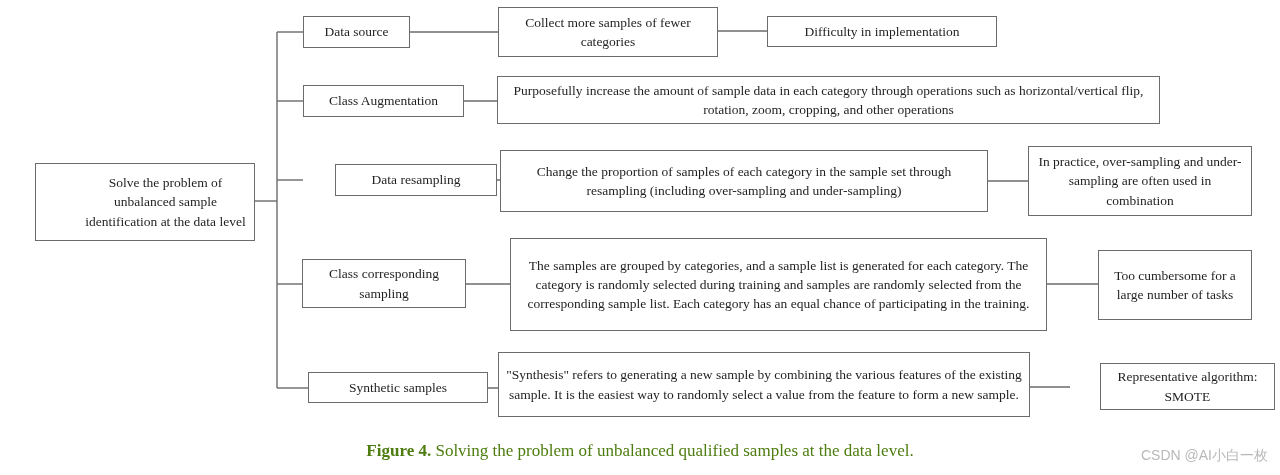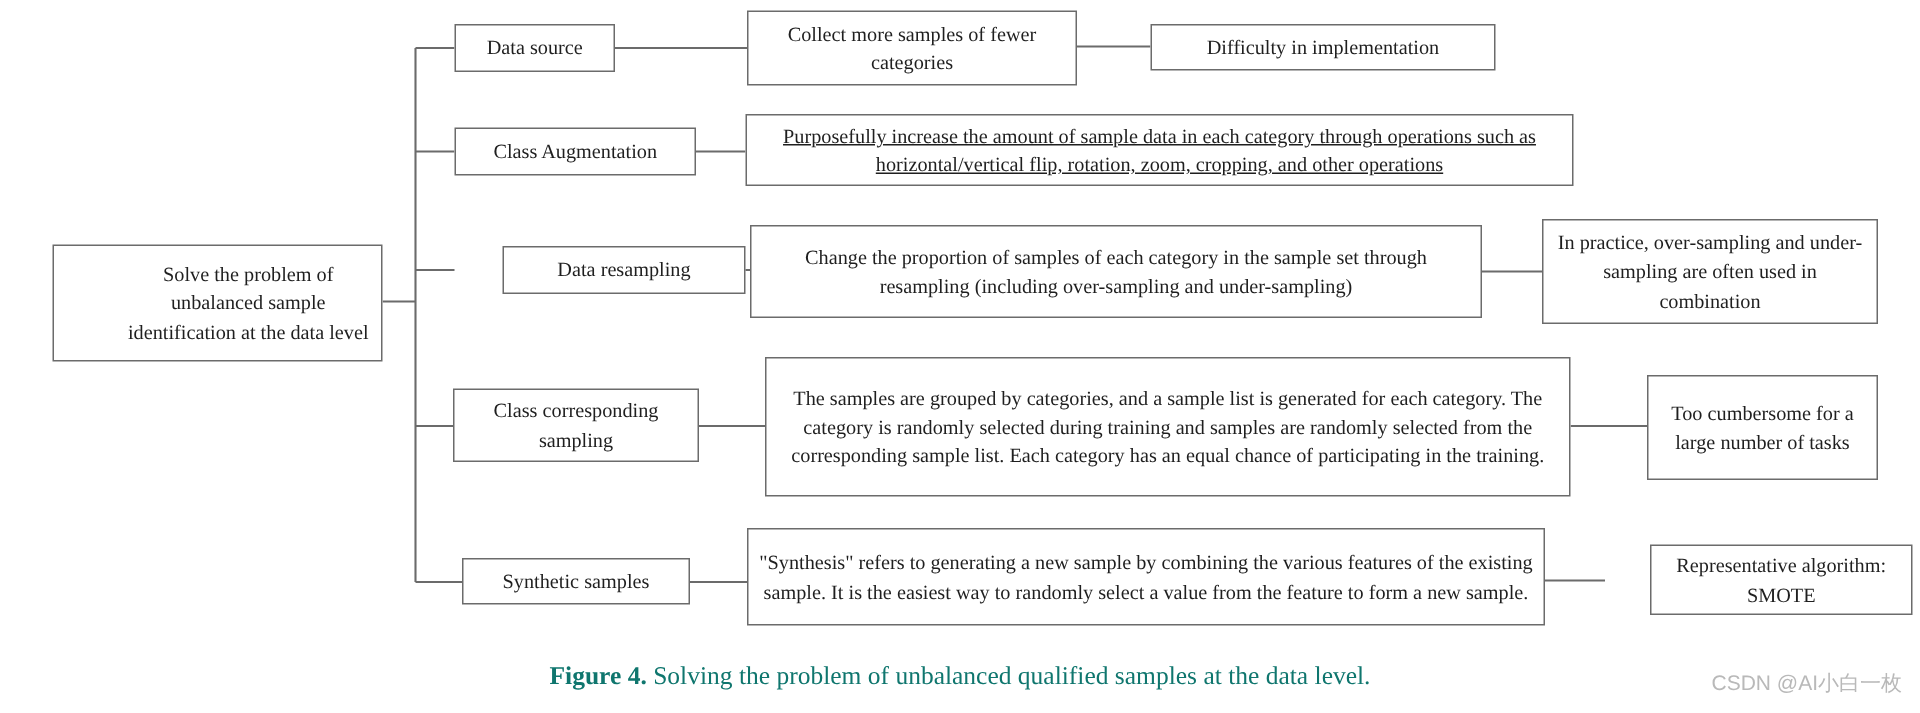--- a/index.html
+++ b/index.html
@@ -37,41 +37,41 @@
     line-height: 1.42;
     padding: 2px 6px;
   }
   
   #root-node  { left: 35px;  top: 163px; width: 220px; height: 78px; padding-left: 47px; }
   
   #cat-0 { left: 303px; top: 16px;  width: 107px; height: 32px; }
   #cat-1 { left: 303px; top: 85px;  width: 161px; height: 32px; }
   #cat-2 { left: 303px; top: 164px; width: 162px; height: 32px; margin-left: 32px; }
   #cat-3 { left: 302px; top: 259px; width: 164px; height: 49px; }
-  #cat-4 { left: 308px; top: 372px; width: 152px; height: 31px; }
+  #cat-4 { left: 308px; top: 372px; width: 180px; height: 31px; }
   
   #desc-0 { left: 498px; top: 7px;   width: 220px; height: 50px; }
-  #desc-1 { left: 497px; top: 76px;  width: 552px; height: 48px; text-decoration: underline; }
+  #desc-1 { left: 497px; top: 76px;  width: 663px; height: 48px; }
   #desc-2 { left: 500px; top: 150px; width: 488px; height: 62px; }
   #desc-3 { left: 510px; top: 238px; width: 537px; height: 93px; }
   #desc-4 { left: 498px; top: 352px; width: 532px; height: 65px; }
   
   #note-0 { left: 767px;  top: 16px;  width: 230px; height: 31px; }
   #note-2 { left: 1028px; top: 146px; width: 224px; height: 70px; }
   #note-3 { left: 1098px; top: 250px; width: 154px; height: 70px; }
   #note-4 { left: 1100px; top: 363px; width: 175px; height: 47px; }
 
   #figure-caption {
     position: absolute;
     left: 0;
     top: 441px;
     width: 1280px;
     text-align: center;
     font-size: 17px;
-    color: #0f766e;
+    color: #4d7c0f;
     z-index: 2;
   }
   #figure-caption .caption-label { font-weight: bold; }
 
   #watermark {
     position: absolute;
     right: 12px;
     top: 447px;
     font-family: "Liberation Sans", "DejaVu Sans", sans-serif;
     font-size: 14px;

